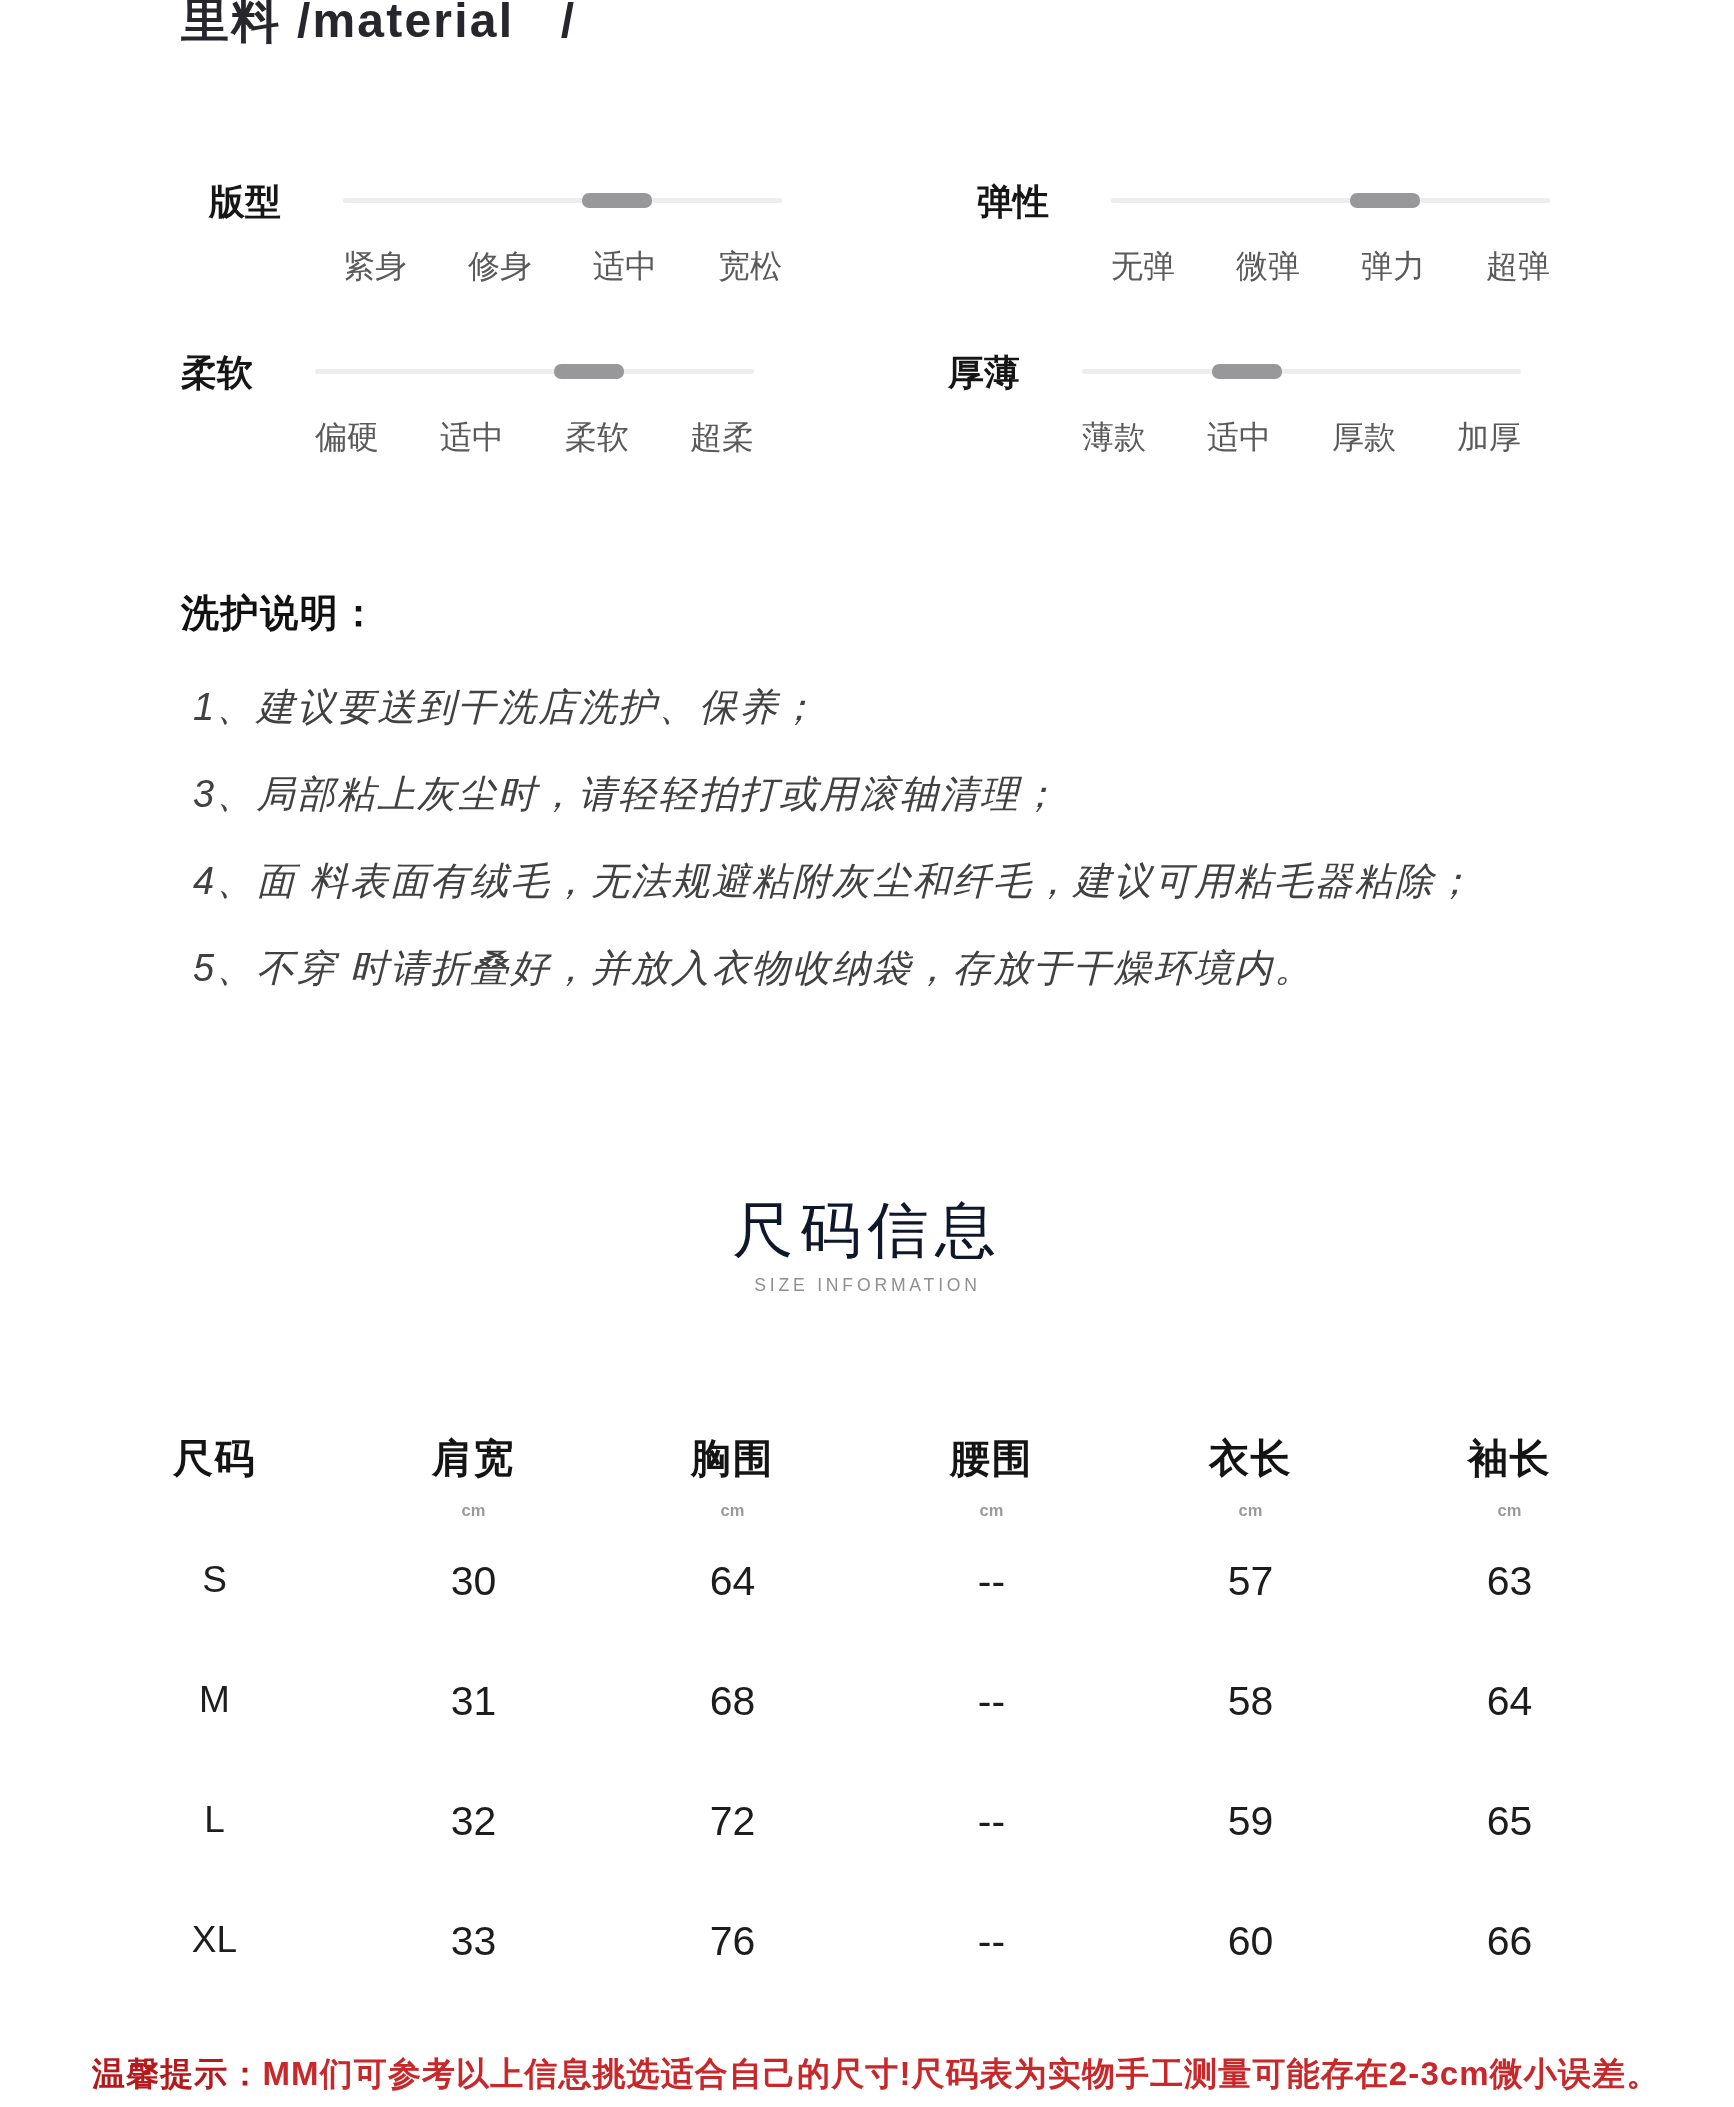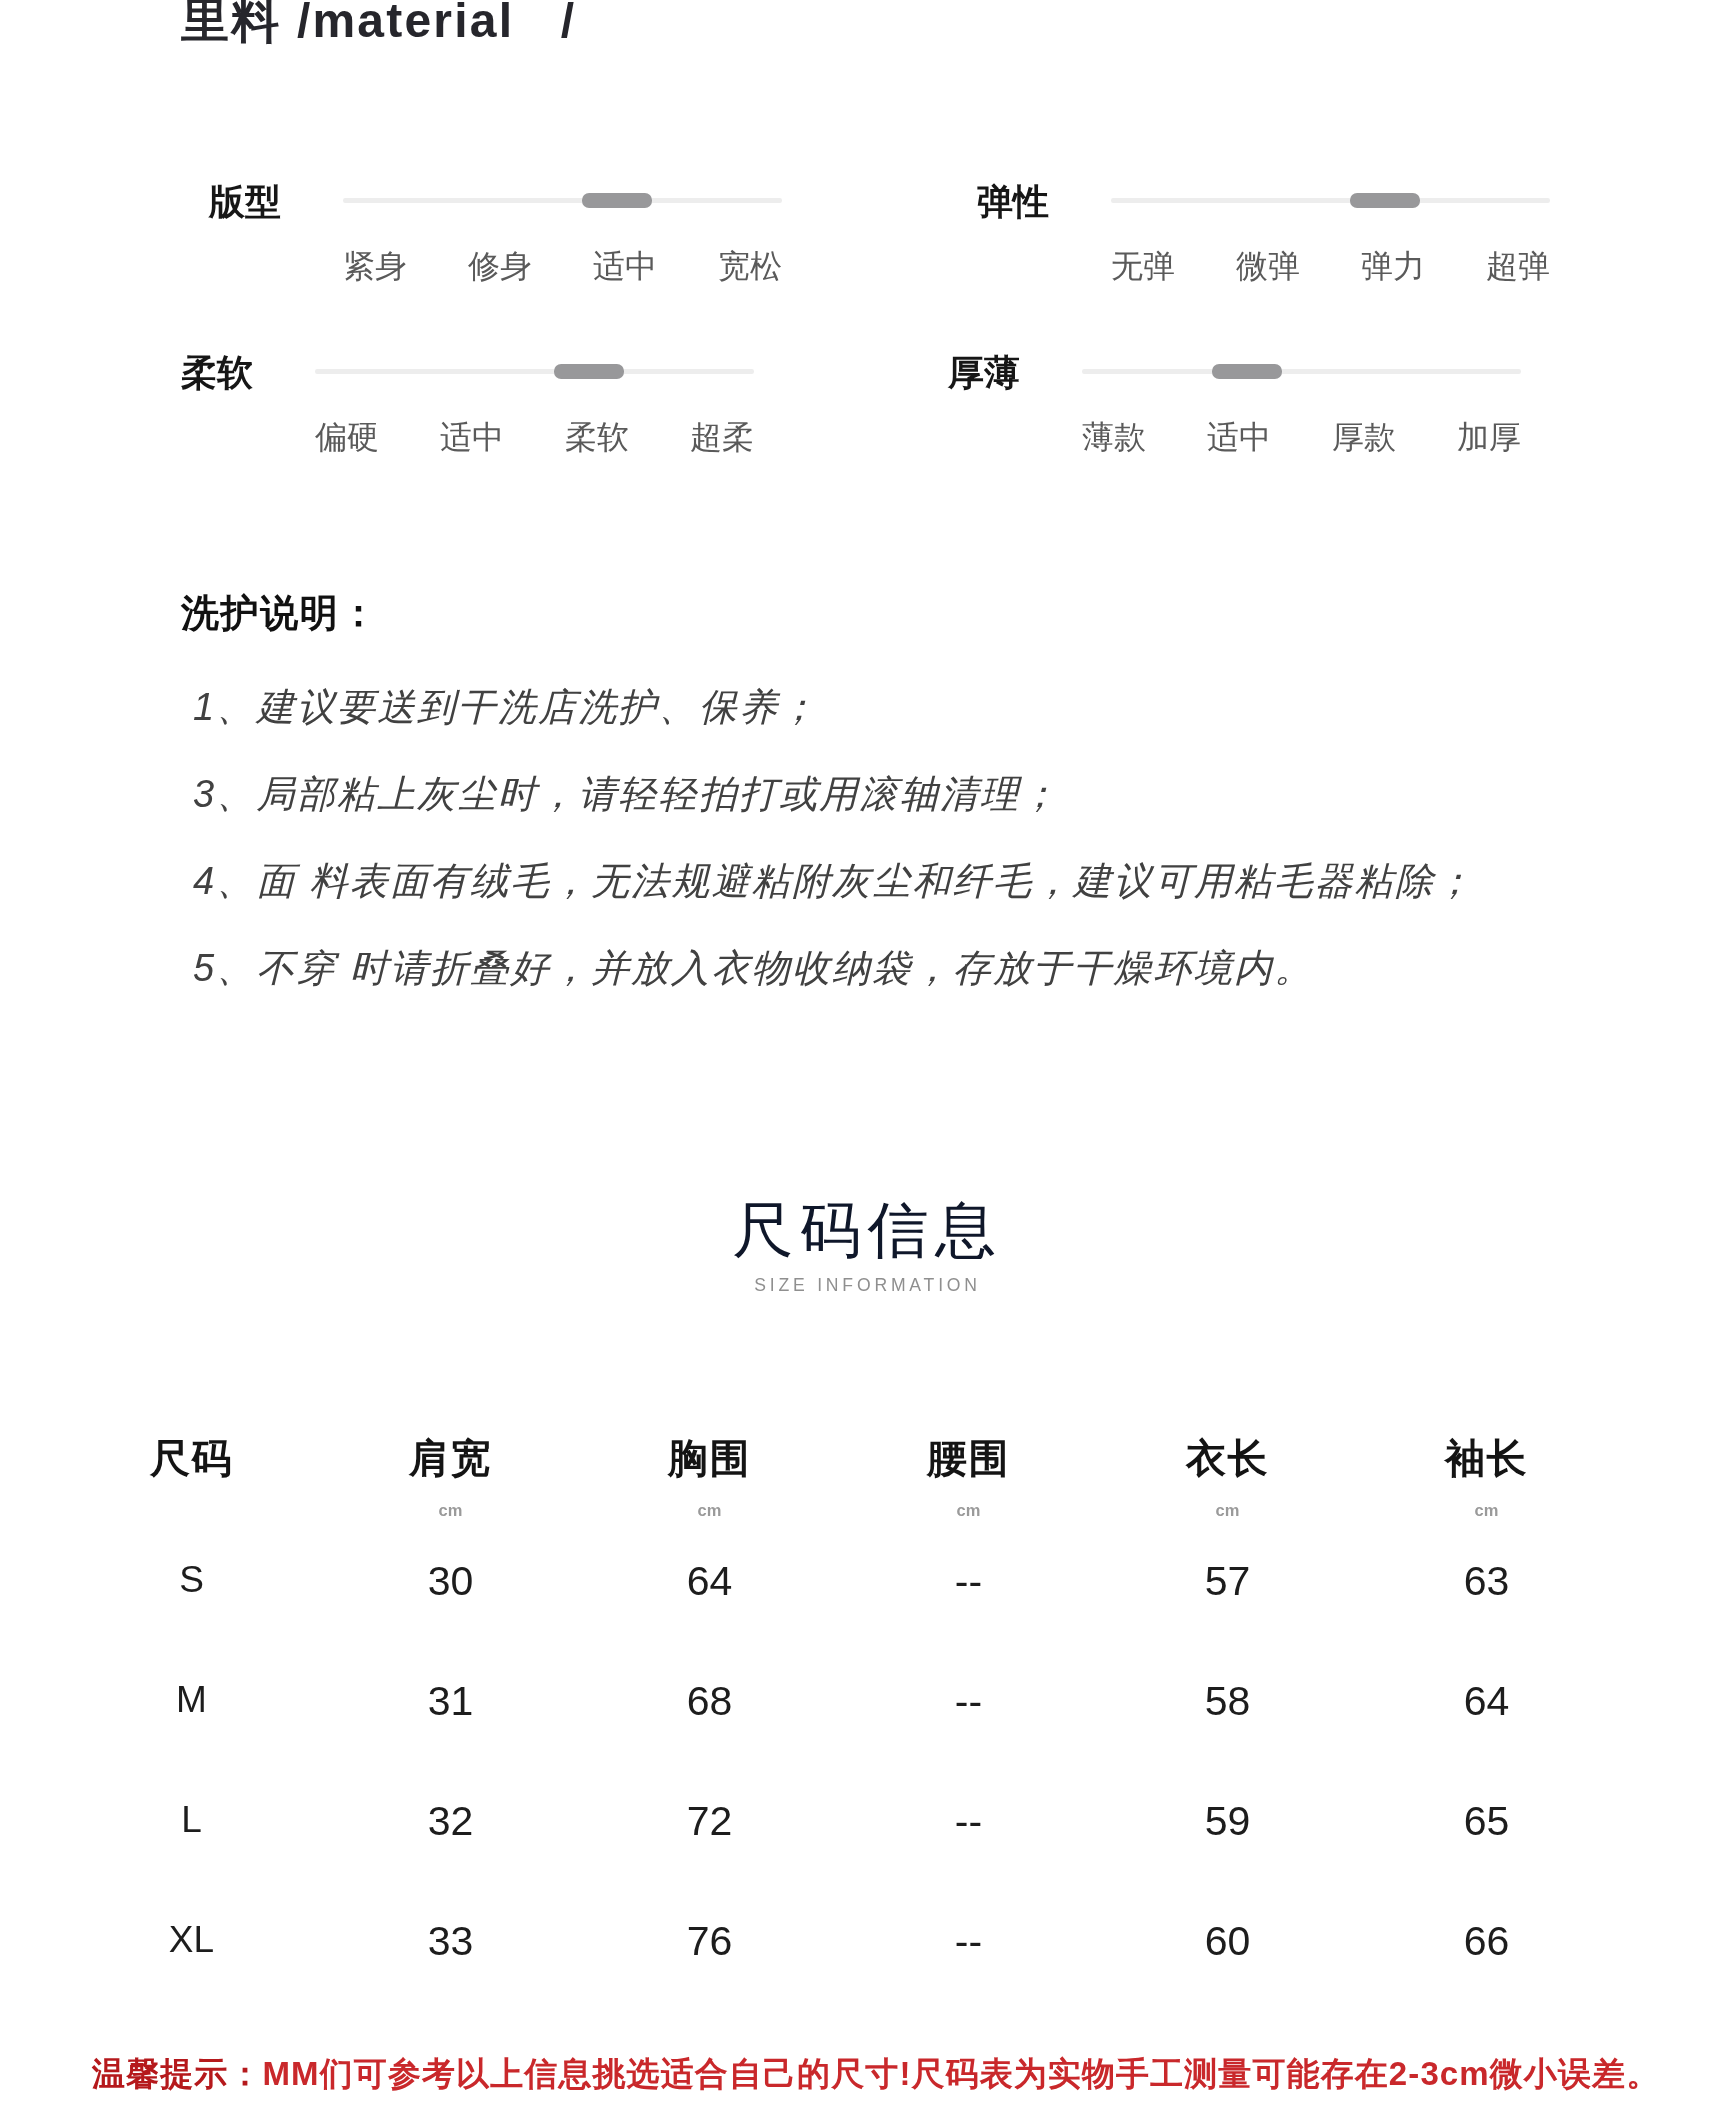--- a/index.html
+++ b/index.html
@@ -43,21 +43,21 @@
   
   .size-title{
     position:absolute;left:0;top:1198px;width:100%;text-align:center;
     font-size:61px;font-weight:500;color:#0f172a;letter-spacing:6.6px;line-height:64px;
   }
   .size-subtitle{
     position:absolute;left:0;top:1276px;width:100%;text-align:center;
     font-size:17.6px;color:#8f8f8f;letter-spacing:3.8px;line-height:18.7px;
   }
   
-  .size-table{position:absolute;left:62px;top:1438px;width:1554px;}
+  .size-table{position:absolute;left:85px;top:1438px;width:1554px;}
   .trow{display:grid;grid-template-columns:repeat(6,1fr);}
   .thead{height:64px;}
   .thead .cell{font-size:40px;font-weight:bold;color:#141414;letter-spacing:1.6px;}
   .tunits{height:59px;font-weight:bold;}
   .tunits .cell{font-size:16.5px;color:#9a9a9a;}
   .tdata{height:120px;}
   .tdata .cell{font-size:41px;color:#1d1d1d;}
   .tdata .cell.size-label{font-size:37px;font-weight:500;}
   .cell{text-align:center;align-self:start;line-height:1;}
   

